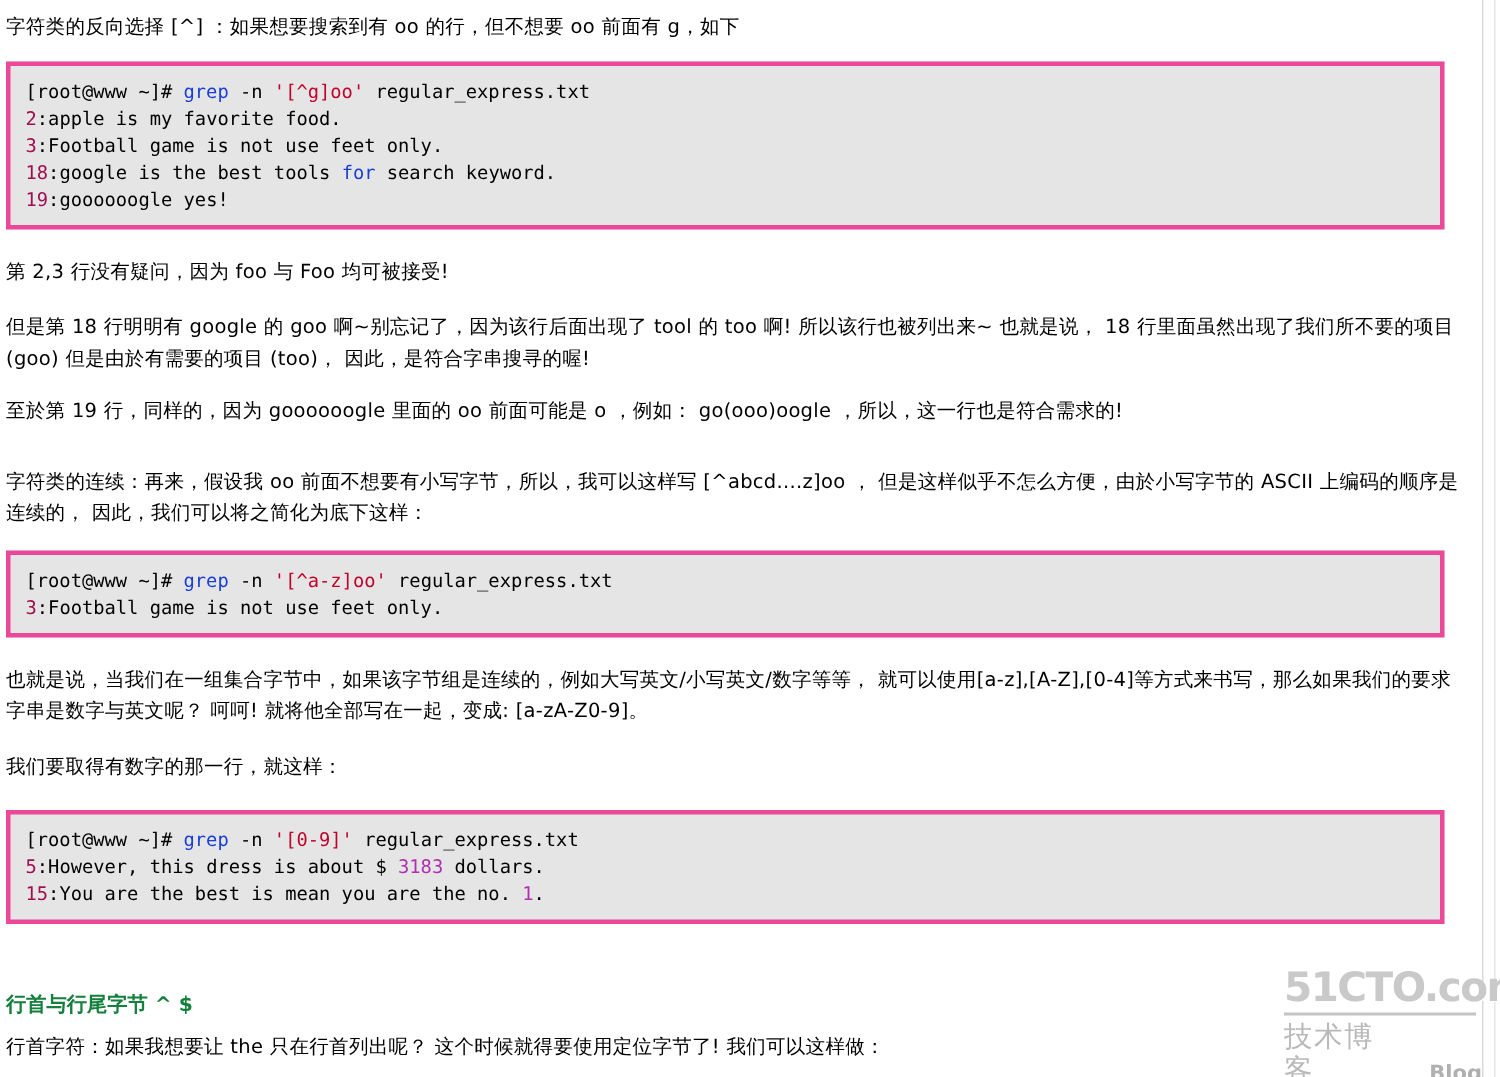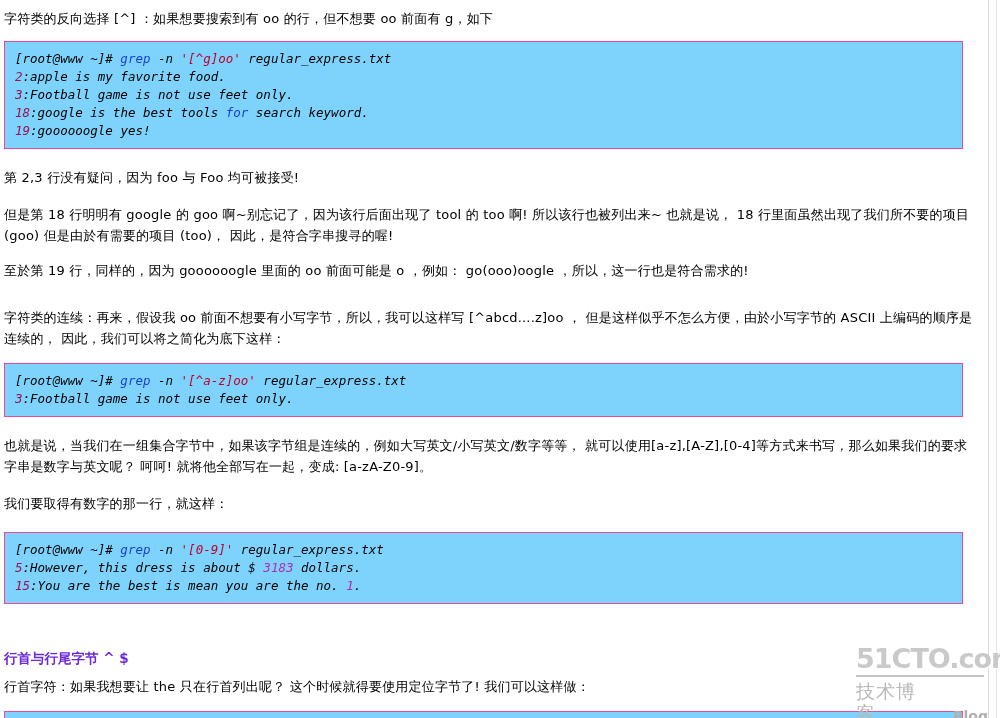--- a/index.html
+++ b/index.html
@@ -57,37 +57,36 @@
   .sp-18 { height: 18px; }
   .sp-22 { height: 22px; }
   .sp-26 { height: 26px; }
 
   h3.section-title {
     margin: 0;
     padding: 0 0 0 4px;
     font-size: 13.5px;
     font-weight: bold;
     line-height: 20px;
-    color: #6d28d9;
+    color: #15803d;
     font-family: "DejaVu Sans", "Liberation Sans", sans-serif;
   }
 
   pre.codeblock {
     margin: 0 22px 0 4px;
-    background: #7dd3fc;
-    border: 1px solid #ec4899;
+    background: #e5e5e5;
+    border: 3px solid #ec4899;
     padding: 8px 10px 8px 10px;
     font-family: "DejaVu Sans Mono", "Liberation Mono", monospace;
     font-size: 12.5px;
     line-height: 18px;
     color: #000000;
     white-space: pre;
     overflow: hidden;
     box-sizing: border-box;
-    font-style: italic;
   }
   pre.codeblock .ln   { color: #a01050; }   
   pre.codeblock .kw   { color: #1a3fd4; }   
   pre.codeblock .str  { color: #c0002a; }   
   pre.codeblock .num  { color: #b030b0; }   
   pre.codeblock .plain{ color: #000000; }
 
   
   .watermark {
     position: absolute;

